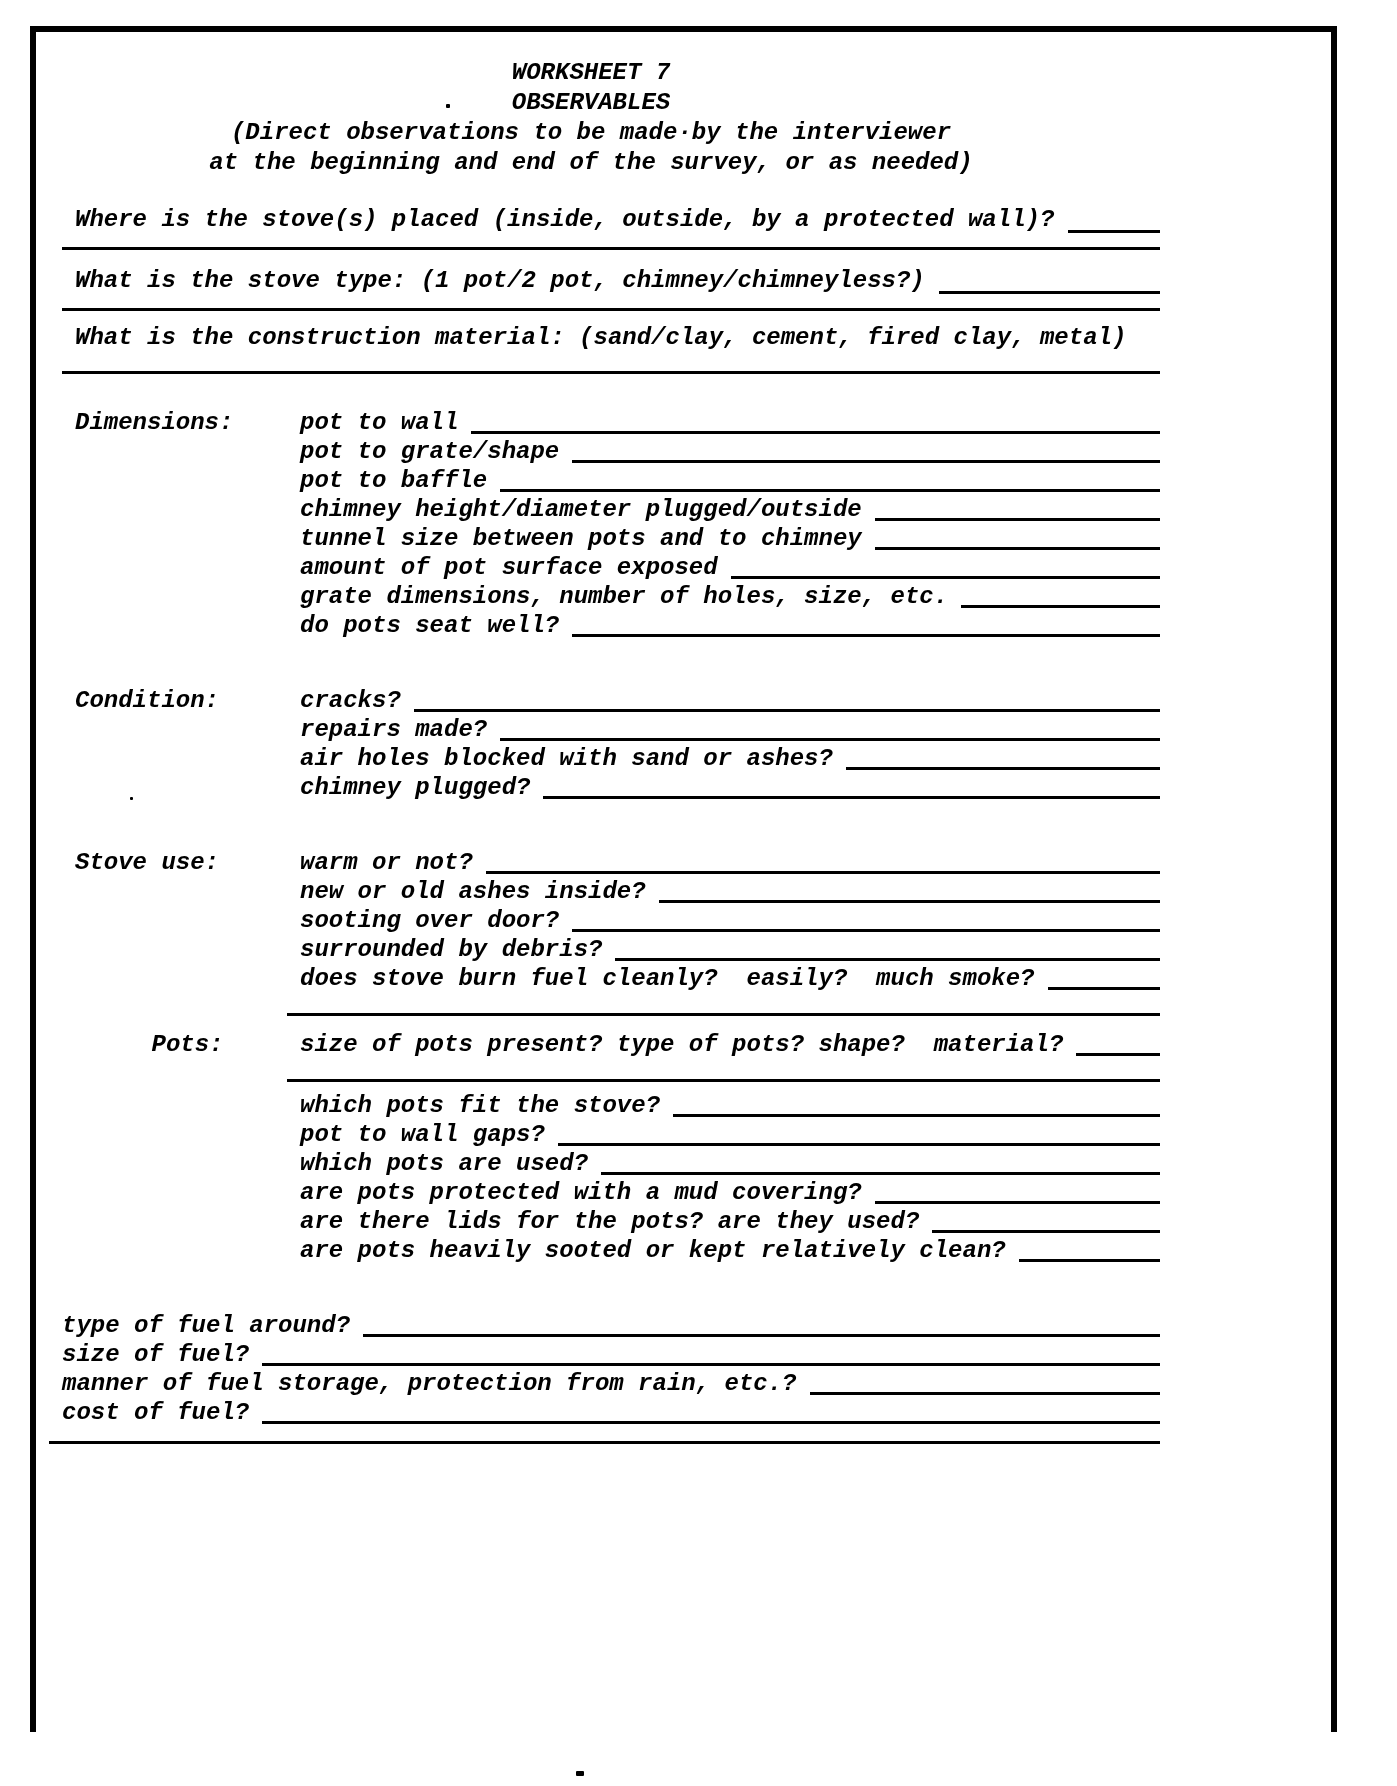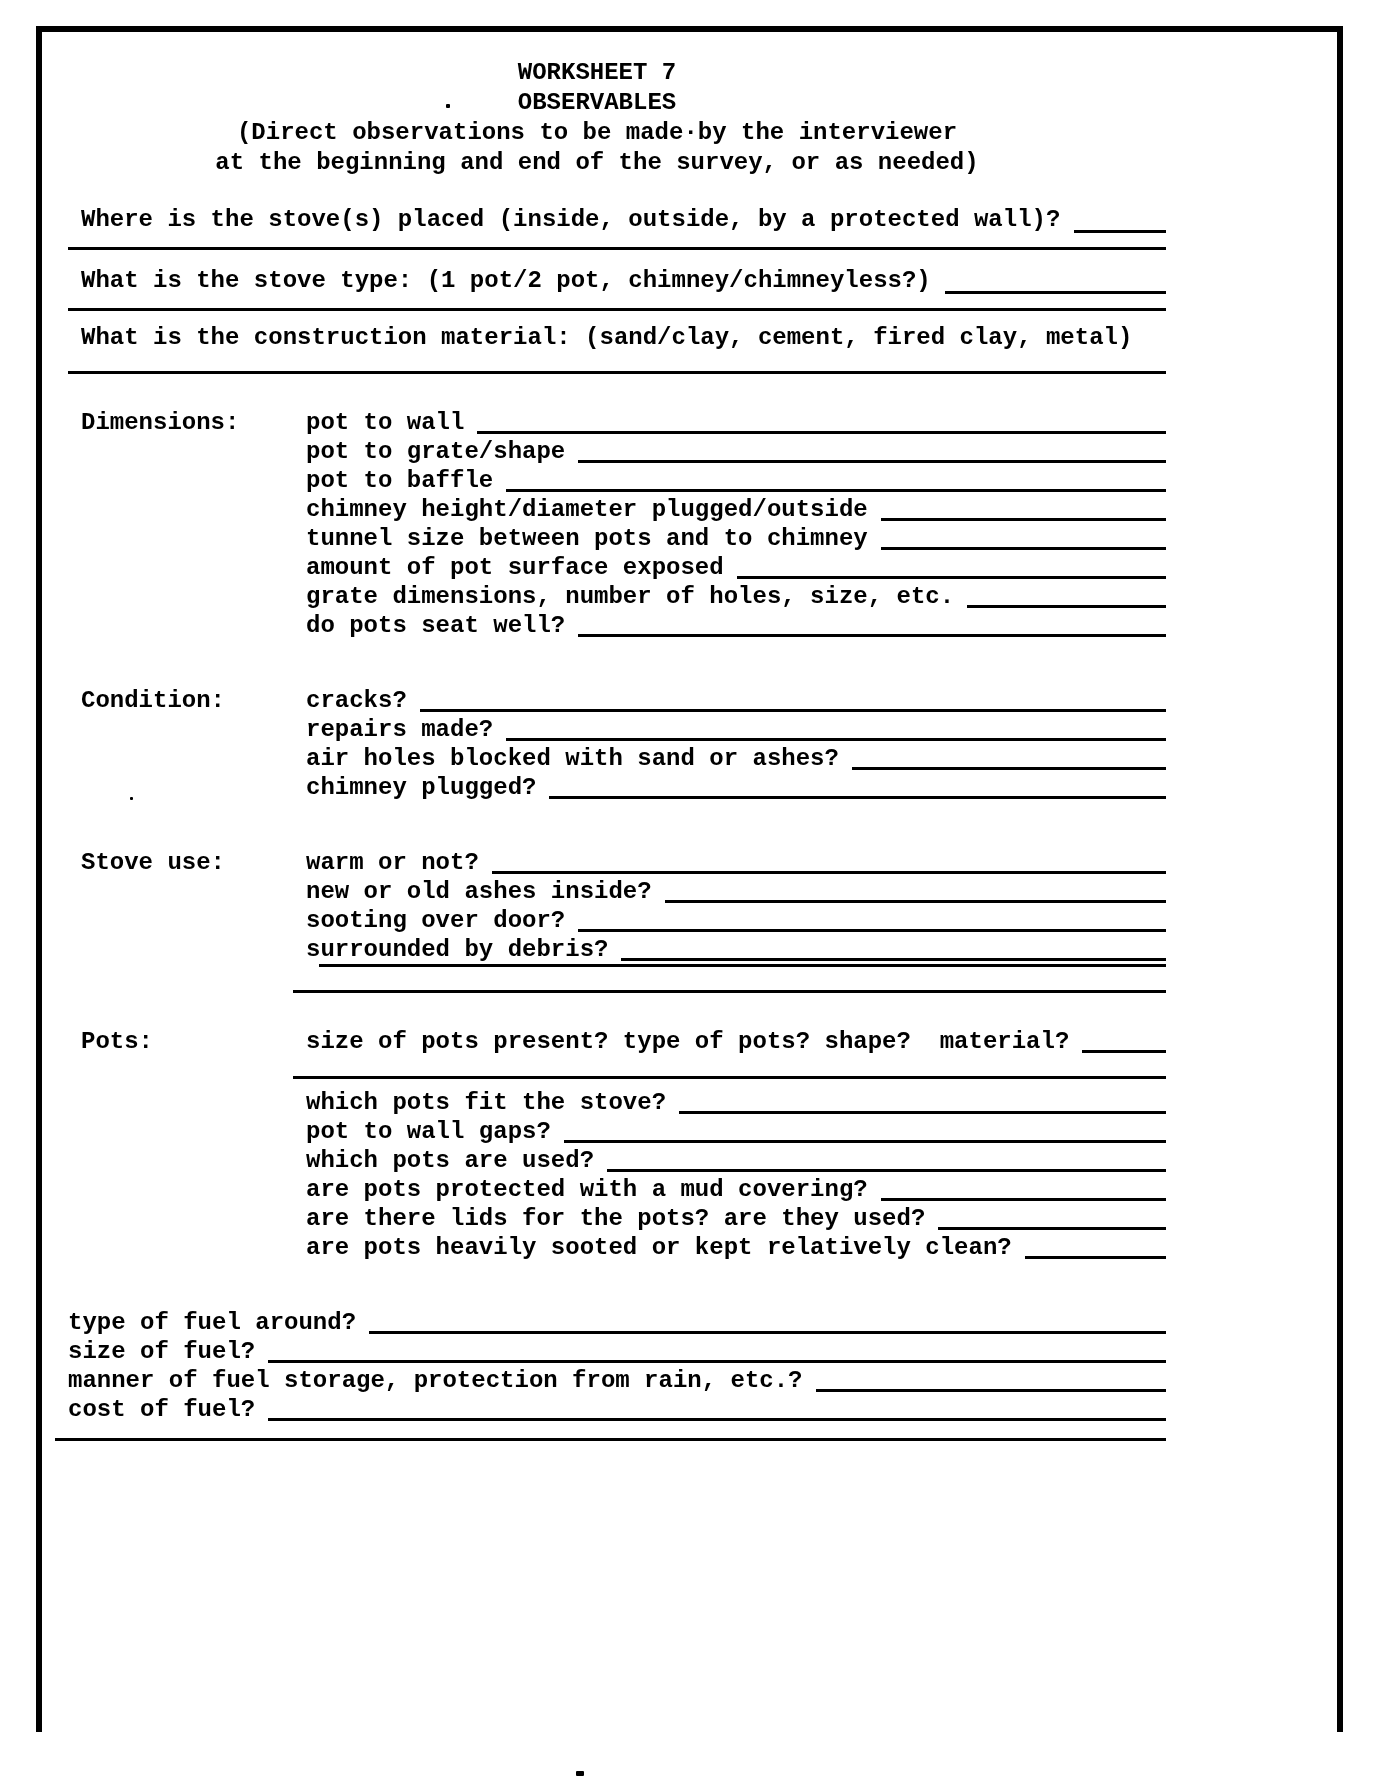--- a/index.html
+++ b/index.html
@@ -2,40 +2,41 @@
 <html><head>
 <meta charset="utf-8">
 <style>
   html,body{margin:0;padding:0;}
   body{
     width:1397px;height:1786px;position:relative;background:#ffffff;
     font-family:"Liberation Mono","DejaVu Sans Mono",monospace;
     font-weight:700;color:#000;overflow:hidden;
   }
   .frame{
-    position:absolute;left:36px;top:26px;width:1307px;height:1706px;
+    position:absolute;left:30px;top:26px;width:1307px;height:1706px;
     border-top:6px solid #000;border-left:6px solid #000;border-right:6px solid #000;
     box-sizing:border-box;
+    font-style:italic;
   }
   .content{margin-left:26px;width:1098px;font-size:24px;}
   .header{margin-top:26px;margin-right:40px;text-align:center;line-height:30px;}
   .header div{white-space:pre;}
   
   .q-block .q-row{display:flex;line-height:30px;padding-left:13px;}
   .q-text{white-space:pre;}
   .blank{flex:1 1 auto;border-bottom:3px solid #000;margin-left:14px;margin-bottom:2px;}
   .answer-line{border-top:3px solid #000;margin-top:12px;}
   #questions .q-block:nth-child(1){margin-top:27px;}
   #questions .q-block:nth-child(2){margin-top:16px;}
   #questions .q-block:nth-child(3){margin-top:12px;}
   #questions .q-block:nth-child(3) .answer-line{margin-top:18px;}
   
   #sections .section{display:flex;margin-top:46px;}
   #sections .section:nth-child(1){margin-top:34px;}
-  #sections .section:nth-child(4){margin-top:34px;}
+  #sections .section:nth-child(4){margin-top:14px;text-align:center;}
   .s-label{flex:0 0 238px;box-sizing:border-box;padding-left:13px;line-height:29px;white-space:pre;}
   .s-rows{flex:1 1 auto;min-width:0;}
   .s-row{display:flex;line-height:29px;}
   .item-text{white-space:pre;}
   .s-row .blank{margin-left:13px;margin-bottom:3px;}
   .cont-line{border-top:3px solid #000;margin-top:20px;margin-left:-13px;}
   .cont-line + .s-row{margin-top:9px;}
   #sections .section:nth-child(5) .cont-line{margin-top:14px;}
   
   .speck{position:absolute;background:#000;border-radius:1px;}
@@ -150,20 +151,21 @@
               </div>
               <div class="s-row">
                 <span class="item-text">sooting over door?</span>
                 <span class="blank"></span>
               </div>
               <div class="s-row">
                 <span class="item-text">surrounded by debris?</span>
                 <span class="blank"></span>
               </div>
               <div class="s-row">
+                <span class="item-text">does stove burn fuel cleanly?  easily?  much smoke?</span>
                 <span class="blank"></span>
               </div>
               <div class="cont-line"></div>
             </div>
           </div>
           <div class="section">
             <div class="s-label">Pots:</div>
             <div class="s-rows">
               <div class="s-row">
                 <span class="item-text">size of pots present? type of pots? shape?  material?</span>

